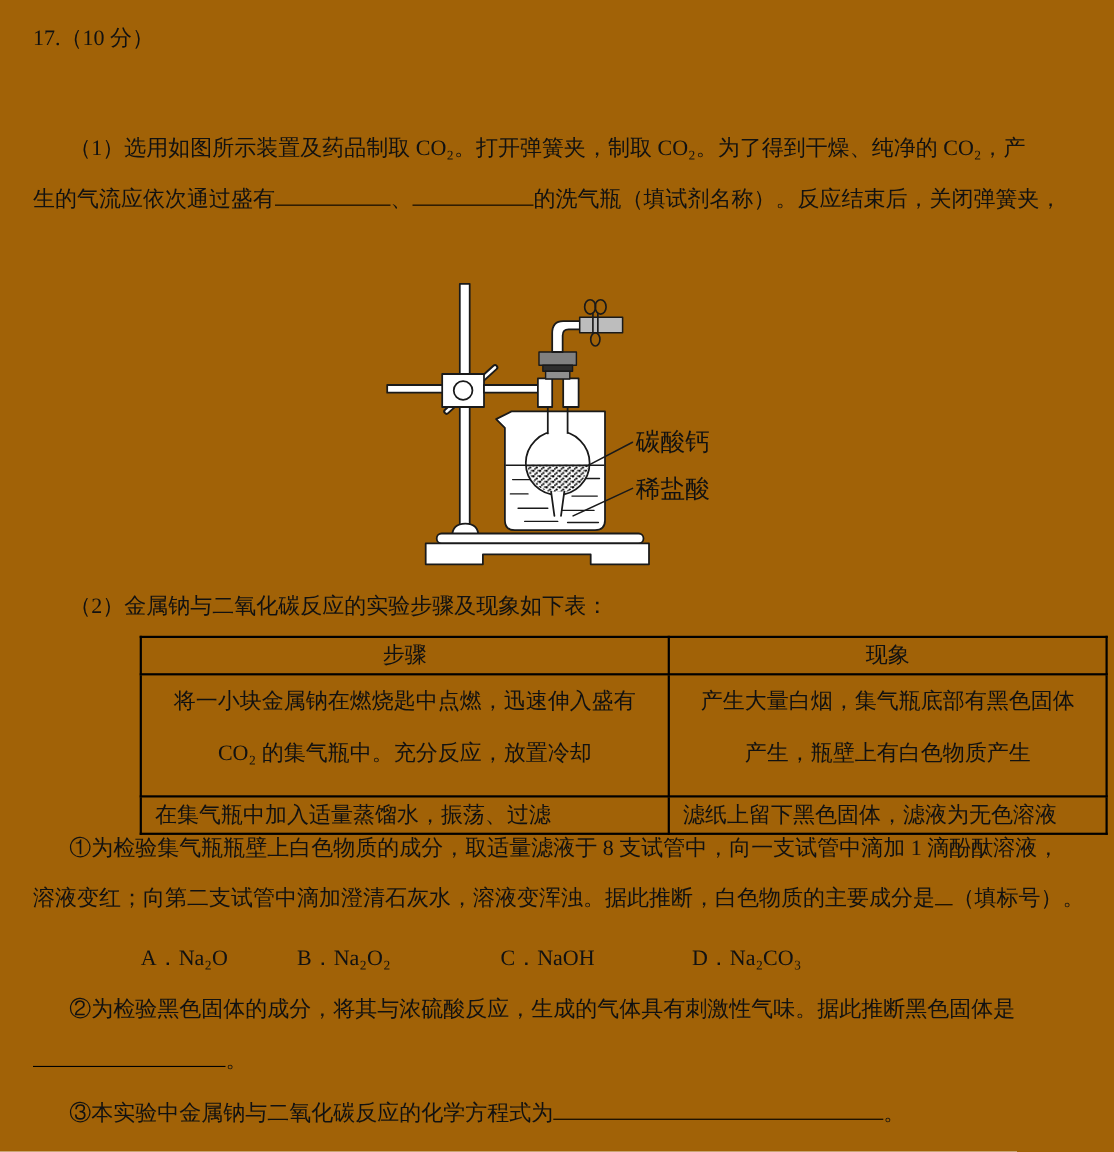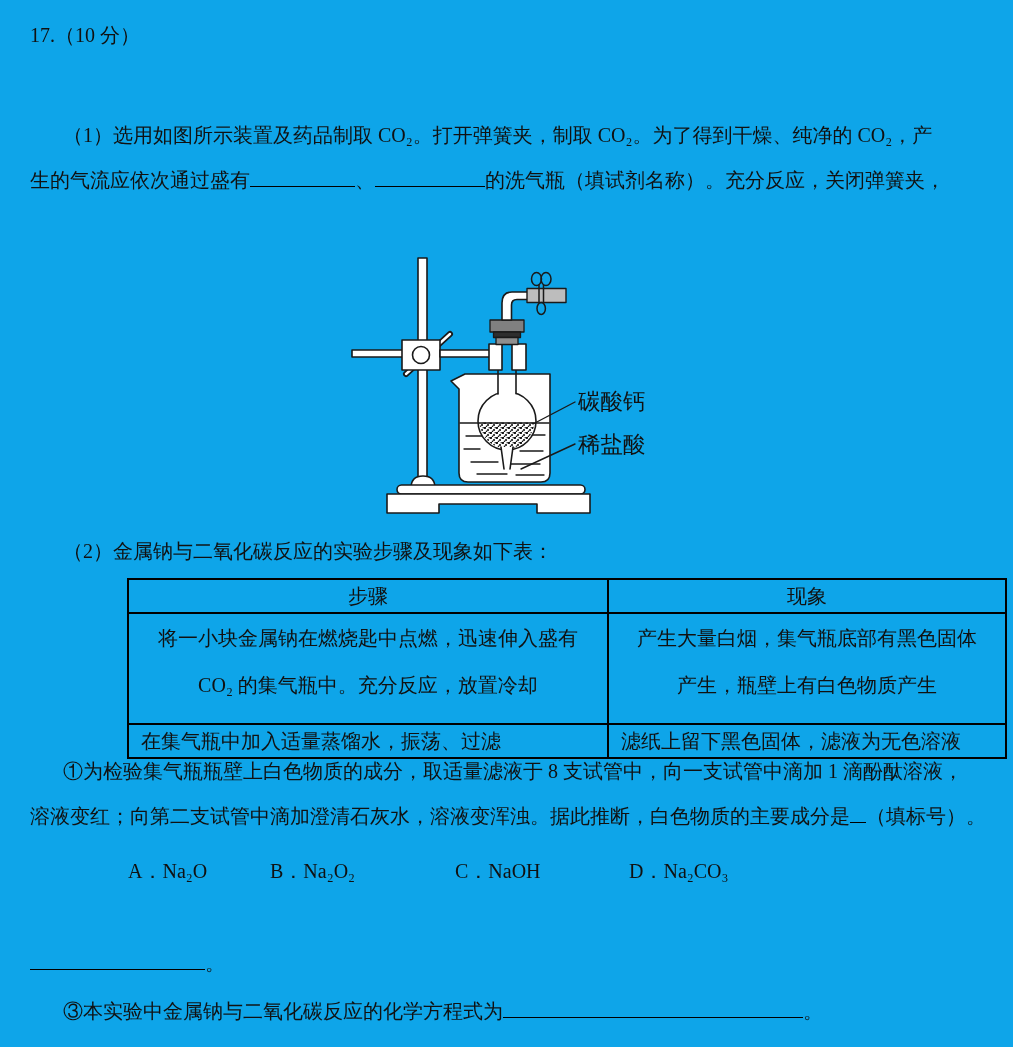--- a/index.html
+++ b/index.html
@@ -1,20 +1,20 @@
 <!DOCTYPE html>
 <html lang="zh"><head>
 <meta charset="utf-8">
 <style>
   html,body{margin:0;padding:0;background:#ffffff;}
   .page{
     position:relative;
     width:1013px;
     height:1047px;
-    background:#0ea5e9;
+    background:#a16207;
     color:#111111;
     font-family:"Liberation Serif","DejaVu Serif",serif;
     font-size:20px;
     overflow:hidden;
   }
   .line{
     position:absolute;
     white-space:nowrap;
     line-height:26px;
   }
@@ -61,21 +61,21 @@
 </style>
 </head>
 <body>
 
 <div class="page">
 
   <div class="line" style="left:30px;top:22px">17.（10 分）</div>
 
   <div class="line" style="left:63px;top:122px">（1）选用如图所示装置及药品制取 CO₂。打开弹簧夹，制取 CO₂。为了得到干燥、纯净的 CO₂，产</div>
   <div class="line" style="left:30px;top:167px">
-    <span>生的气流应依次通过盛有</span><span class="blank w105"></span><span>、</span><span class="blank w110"></span><span>的洗气瓶（填试剂名称）。充分反应，关闭弹簧夹，</span>
+    <span>生的气流应依次通过盛有</span><span class="blank w105"></span><span>、</span><span class="blank w110"></span><span>的洗气瓶（填试剂名称）。反应结束后，关闭弹簧夹，</span>
   </div>
 
   <svg class="diagram" width="380" height="273" viewBox="0 0 380 273">
     <defs>
       <pattern id="speck" width="6" height="5" patternUnits="userSpaceOnUse">
         <rect width="6" height="5" fill="#ffffff"></rect>
         <circle cx="1" cy="1" r="1.1" fill="#000"></circle>
         <circle cx="4" cy="3" r="1.0" fill="#000"></circle>
         <circle cx="2.5" cy="4.2" r="0.8" fill="#000"></circle>
         <circle cx="5.2" cy="0.8" r="0.7" fill="#000"></circle>
@@ -195,20 +195,21 @@
     <span>溶液变红；向第二支试管中滴加澄清石灰水，溶液变浑浊。据此推断，白色物质的主要成分是</span><span class="blank w14"></span><span>（填标号）。</span>
   </div>
 
   <div class="line" style="left:0;top:858px;width:1013px">
     <span class="opt" style="left:128px">A．Na₂O</span>
     <span class="opt" style="left:270px">B．Na₂O₂</span>
     <span class="opt" style="left:455px">C．NaOH</span>
     <span class="opt" style="left:629px">D．Na₂CO₃</span>
   </div>
 
+  <div class="line" style="left:63px;top:905px">②为检验黑色固体的成分，将其与浓硫酸反应，生成的气体具有刺激性气味。据此推断黑色固体是</div>
   <div class="line" style="left:30px;top:950px">
     <span class="blank w175"></span><span>。</span>
   </div>
 
   <div class="line" style="left:63px;top:998px">
     <span>③本实验中金属钠与二氧化碳反应的化学方程式为</span><span class="blank w300"></span><span>。</span>
   </div>
 
 </div>
 

